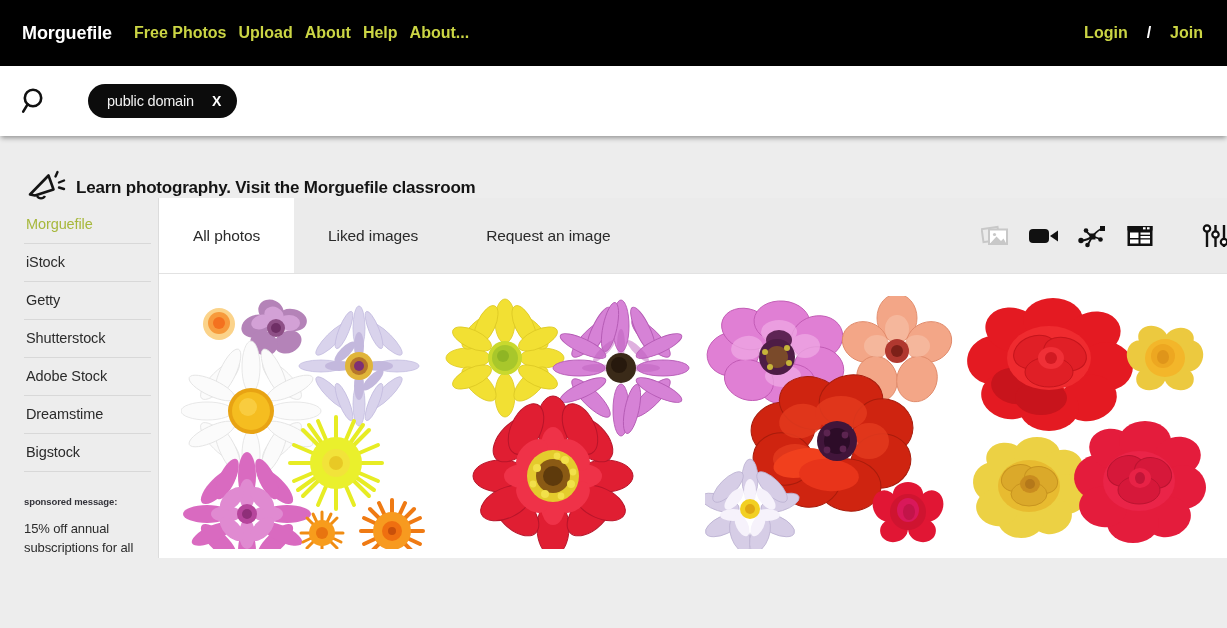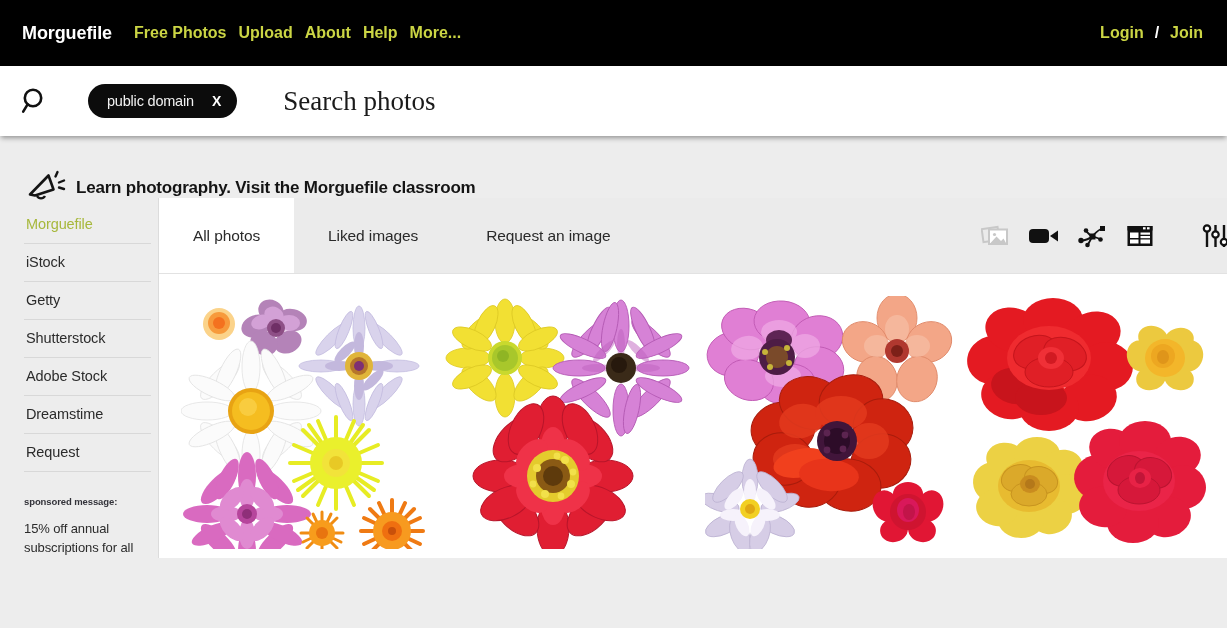--- a/index.html
+++ b/index.html
@@ -42,21 +42,21 @@
     font-size: 16px;
     font-weight: bold;
     text-decoration: none;
     cursor: pointer;
     white-space: nowrap;
   }
   .nav-right {
     margin-left: auto;
     display: flex;
     align-items: center;
-    gap: 11px;
+    gap: 19px;
     padding-right: 2px;
   }
   .nav-right .sep {
     color: #ffffff;
     font-size: 16px;
     font-weight: bold;
   }
 
   
   .searchbar {
@@ -241,39 +241,38 @@
 </head>
 <body>
 
 <div class="topnav">
   <div class="brand">Morguefile</div>
   <div class="nav-links">
     <a class="nav-link">Free Photos</a>
     <a class="nav-link">Upload</a>
     <a class="nav-link">About</a>
     <a class="nav-link">Help</a>
-    <a class="nav-link">More...</a>
+    <a class="nav-link">About...</a>
   </div>
   <div class="nav-right">
     <a class="nav-link">Login</a>
     <span class="sep">/</span>
     <a class="nav-link">Join</a>
   </div>
 </div>
 
 <div class="searchbar">
   <svg class="search-icon" viewBox="0 0 30 30">
     <circle cx="13" cy="12" r="8.2" fill="none" stroke="#111" stroke-width="2.6"></circle>
     <line x1="7.6" y1="18.4" x2="3.2" y2="25.6" stroke="#111" stroke-width="2.6" stroke-linecap="round"></line>
   </svg>
   <div class="search-tag">
     <span class="tag-label">public domain</span>
     <span class="tag-remove">X</span>
   </div>
-  <div class="search-placeholder">Search photos</div>
 </div>
 
 <div class="promo">
   <svg class="promo-icon" viewBox="0 0 42 36">
     <path d="M4 24.5 L22.5 5.5 L27.5 19.5 L9 25.5 Z" fill="none" stroke="#141414" stroke-width="2.6" stroke-linejoin="round"></path>
     <path d="M11 26 a4.6 4.6 0 0 0 8 0" fill="none" stroke="#141414" stroke-width="2.4"></path>
     <line x1="29.5" y1="6.5" x2="31.5" y2="2" stroke="#141414" stroke-width="2.4" stroke-linecap="round"></line>
     <line x1="33" y1="12.5" x2="38" y2="10.5" stroke="#141414" stroke-width="2.4" stroke-linecap="round"></line>
     <line x1="33" y1="17.5" x2="38" y2="19" stroke="#141414" stroke-width="2.4" stroke-linecap="round"></line>
   </svg>
@@ -282,21 +281,21 @@
 
 <div class="main">
 
   <div class="sidebar">
     <div class="side-item active">Morguefile</div>
     <div class="side-item">iStock</div>
     <div class="side-item">Getty</div>
     <div class="side-item">Shutterstock</div>
     <div class="side-item">Adobe Stock</div>
     <div class="side-item">Dreamstime</div>
-    <div class="side-item">Request</div>
+    <div class="side-item">Bigstock</div>
     <div class="sponsor-label">sponsored message:</div>
     <div class="sponsor-text">15% off annual subscriptions for all</div>
   </div>
 
   <div class="content">
 
     <div class="tabbar">
       <div class="tab active">All photos</div>
       <div class="tab">Liked images</div>
       <div class="tab">Request an image</div>

